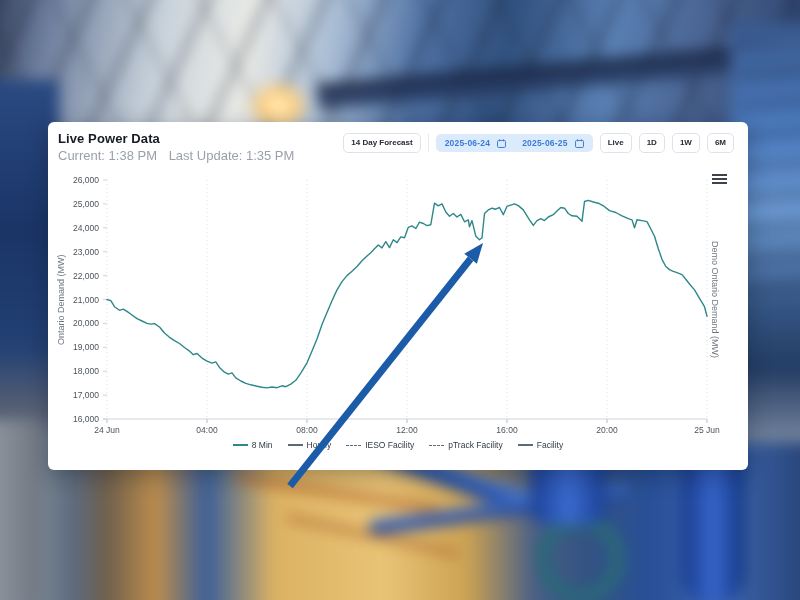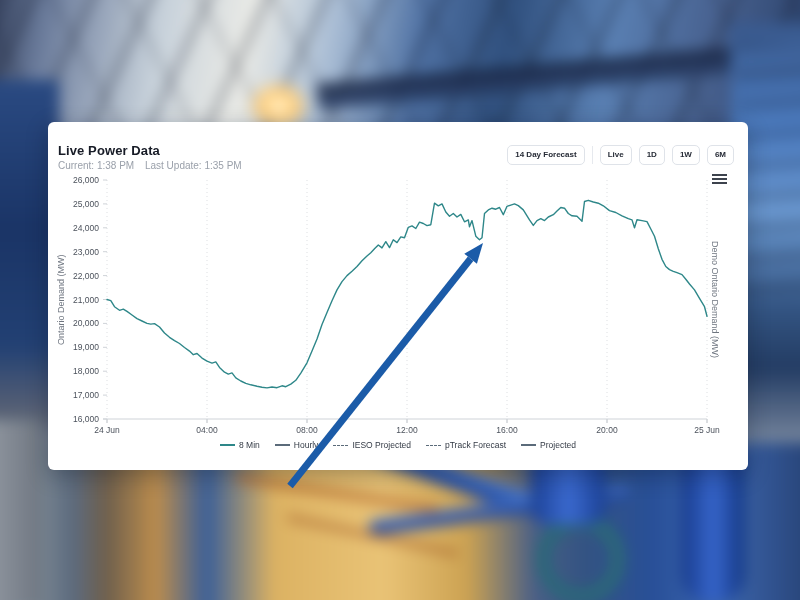--- a/index.html
+++ b/index.html
@@ -31,23 +31,23 @@
   .bg-rail { left:250px; top:498px; width:200px; height:7px; background:#b06a36; transform:rotate(9deg); opacity:.85;}
   .bg-rail2 { left:300px; top:540px; width:170px; height:6px; background:#a35f30; transform:rotate(12deg); opacity:.7;}
   .bg-wheel { left:545px; top:522px; width:88px; height:88px; border:15px solid #2f6577; border-radius:50%; background:transparent;}
   .bg-cyl1 { left:540px; top:462px; width:74px; height:70px; background:linear-gradient(90deg,#1d3f8c,#3e6ac8,#1d3f8c); border-radius:16px;}
   .bg-cyl2 { left:688px; top:448px; width:62px; height:160px; background:linear-gradient(90deg,#1a3a84,#3a66c4,#16367c); border-radius:26px;}
   .bg-pillar { left:-6px; top:430px; width:66px; height:184px; background:linear-gradient(90deg,#9aa0a8,#848b94,#6f7680);}
 
   
   .card { position:absolute; left:48px; top:122px; width:700px; height:348px; background:#ffffff;
     border-radius:6px; box-shadow:0 6px 22px rgba(10,16,30,.30); z-index:2; }
-  .card-header { position:absolute; left:0; top:12px; width:100%; height:44px; }
+  .card-header { position:absolute; left:0; top:0; width:100%; height:44px; }
   .title { position:absolute; left:10px; top:9px; font-size:13px; font-weight:bold; color:#171b26; letter-spacing:.1px; }
-  .subtitle { position:absolute; left:10px; top:26px; font-size:10px; color:#9aa0aa;text-align:center; }
+  .subtitle { position:absolute; left:10px; top:26px; font-size:13px; color:#9aa0aa;text-align:center; }
   .subtitle span { margin-right:8px; }
 
   .controls { position:absolute; right:14px; top:11px; display:flex; align-items:center; gap:7px;padding-left:47px; }
   .btn { background:#fff; border:1px solid #dfe3e9; border-radius:5px; color:#262b36; font-family:"Liberation Sans",sans-serif;
     font-size:8px; font-weight:bold; padding:5px 7px; line-height:1; cursor:pointer; white-space:nowrap; }
   .divider { width:1px; height:18px; background:#e6e9ee; }
   .date-pill { display:flex; align-items:center; gap:16px; background:#dcebfc; border-radius:5px; padding:4px 9px; }
   .date-field { display:flex; align-items:center; gap:7px; cursor:pointer; }
   .date-text { color:#3a7bd5; font-size:8.5px; font-weight:bold; letter-spacing:.2px; }
   .cal-icon { width:9px; height:9px; display:block; }
@@ -99,20 +99,38 @@
   <div class="card">
     <div class="card-header">
       <div class="title">Live Power Data</div>
       <div class="subtitle">
         <span>Current: 1:38 PM</span>
         <span>Last Update: 1:35 PM</span>
       </div>
       <div class="controls">
         <button class="btn">14 Day Forecast</button>
         <div class="divider"></div>
+        <div class="date-pill">
+          <div class="date-field">
+            <span class="date-text">2025-06-24</span>
+            <svg class="cal-icon" viewBox="0 0 10 10">
+              <rect x="0.6" y="1.6" width="8.8" height="7.8" rx="1.2" fill="none" stroke="#3a7bd5" stroke-width="1.1"></rect>
+              <line x1="2.8" y1="0.4" x2="2.8" y2="2.6" stroke="#3a7bd5" stroke-width="1.1"></line>
+              <line x1="7.2" y1="0.4" x2="7.2" y2="2.6" stroke="#3a7bd5" stroke-width="1.1"></line>
+            </svg>
+          </div>
+          <div class="date-field">
+            <span class="date-text">2025-06-25</span>
+            <svg class="cal-icon" viewBox="0 0 10 10">
+              <rect x="0.6" y="1.6" width="8.8" height="7.8" rx="1.2" fill="none" stroke="#3a7bd5" stroke-width="1.1"></rect>
+              <line x1="2.8" y1="0.4" x2="2.8" y2="2.6" stroke="#3a7bd5" stroke-width="1.1"></line>
+              <line x1="7.2" y1="0.4" x2="7.2" y2="2.6" stroke="#3a7bd5" stroke-width="1.1"></line>
+            </svg>
+          </div>
+        </div>
         <button class="btn">Live</button>
         <button class="btn">1D</button>
         <button class="btn">1W</button>
         <button class="btn">6M</button>
       </div>
     </div>
 
     <div class="chart-wrap">
       <svg id="chart-svg" class="chart" width="700" height="348">
           <line x1="59" y1="58" x2="59" y2="297" stroke="#dddfe2" stroke-width="1" stroke-dasharray="1 3"></line>
@@ -172,29 +190,29 @@
           <span class="legend-item">
             <span class="legend-sample" style="border-top: 2px solid rgb(46, 135, 137);"></span>
             <span class="legend-label">8 Min</span>
           </span>
           <span class="legend-item">
             <span class="legend-sample" style="border-top: 2px solid rgb(91, 107, 122);"></span>
             <span class="legend-label">Hourly</span>
           </span>
           <span class="legend-item">
             <span class="legend-sample" style="border-top: 1.5px dashed rgb(91, 107, 122);"></span>
-            <span class="legend-label">IESO Projected</span>
+            <span class="legend-label">IESO Facility</span>
           </span>
           <span class="legend-item">
             <span class="legend-sample" style="border-top: 1.5px dashed rgb(91, 107, 122);"></span>
-            <span class="legend-label">pTrack Forecast</span>
+            <span class="legend-label">pTrack Facility</span>
           </span>
           <span class="legend-item">
             <span class="legend-sample" style="border-top: 2px solid rgb(91, 107, 122);"></span>
-            <span class="legend-label">Projected</span>
+            <span class="legend-label">Facility</span>
           </span>
         </div>
     </div>
   </div>
 
   <svg class="arrow-overlay" width="800" height="600">
     <line id="arrow-line" x1="290" y1="486" x2="470.6" y2="258.7" stroke-width="7" stroke-linecap="butt" stroke="#1b5ba8"></line>
     <polygon id="arrow-head" points="483,243 476.9,263.7 464.3,253.7" fill="#1b5ba8"></polygon>
   </svg>
 </div>

